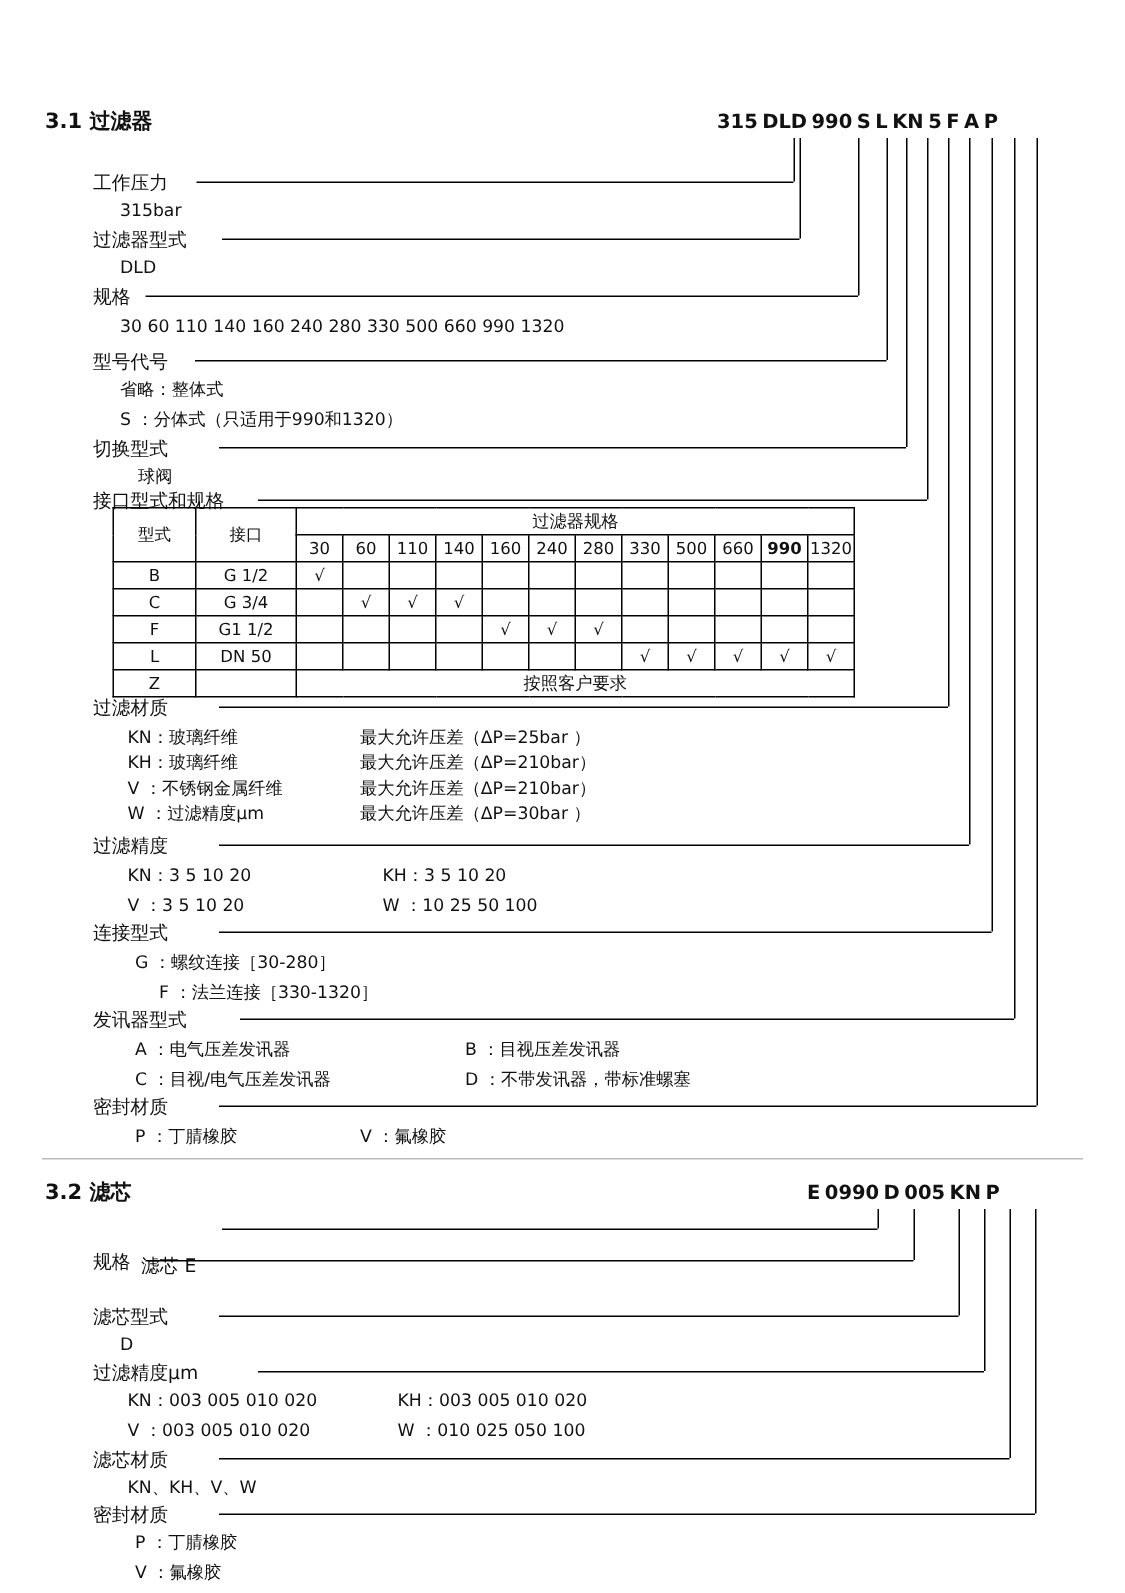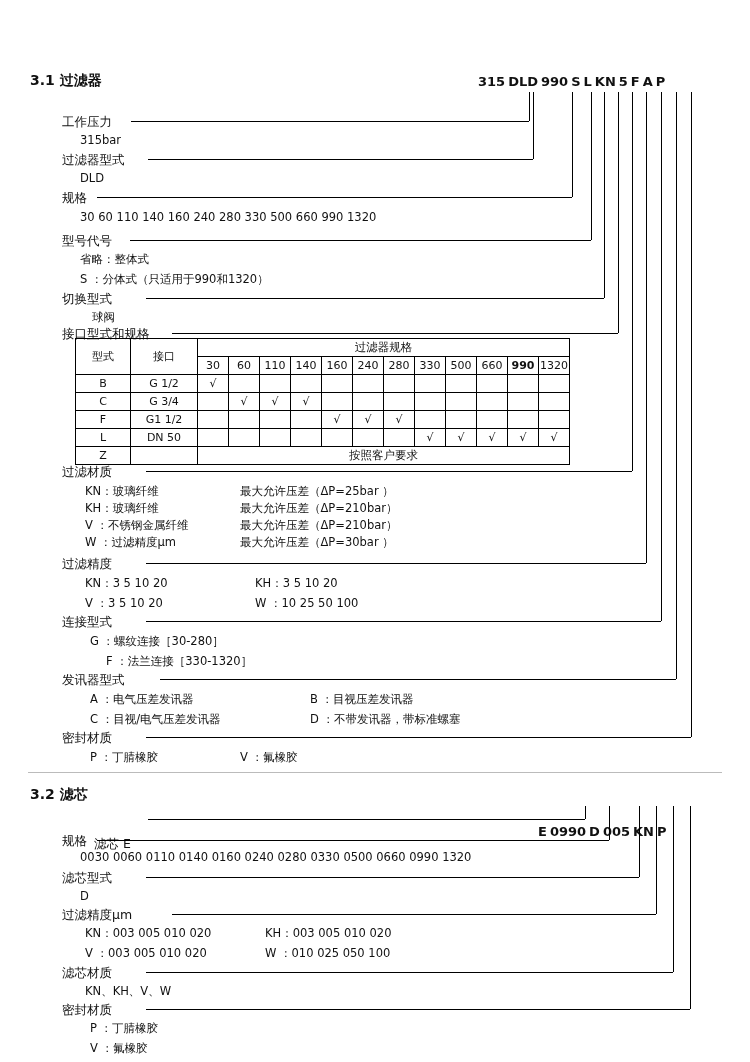--- a/index.html
+++ b/index.html
@@ -22,21 +22,21 @@
   .sec-31{left:30px;top:72px;}
   .sec-32{left:30px;top:786px;}
 
   
   .codeline{
     position:absolute;font-size:13px;font-weight:bold;
     white-space:nowrap;
   }
   .codeline span{display:inline-block;}
   .code-31{left:478px;top:74px;}
-  .code-32{left:538px;top:788px;margin-top:36px;}
+  .code-32{left:538px;top:788px;}
   .code-31 .c{margin-right:3px;}
   .code-32 .c{margin-right:3px;}
 
   .lbl{position:absolute;font-size:12.5px;white-space:nowrap;}
   .sub{position:absolute;font-size:11.5px;white-space:nowrap;}
 
   .hline{position:absolute;border-top:1px solid #000;height:0;}
   .vline{position:absolute;border-left:1px solid #000;width:0;}
 
   
@@ -235,21 +235,20 @@
     <span class="c">E</span><span class="c">0990</span><span class="c">D</span><span class="c">005</span><span class="c">KN</span><span class="c">P</span>
   </div>
 
   <div class="lbl" style="left:62px;top:836px;margin-left:32px;">滤芯  E</div>
   <div class="hline" style="left:148px;top:819px;width:437px;"></div>
   <div class="vline" style="left:585px;top:806px;height:13px;"></div>
 
   <div class="lbl" style="left:62px;top:833px;">规格</div>
   <div class="hline" style="left:97px;top:840px;width:512px;"></div>
   <div class="vline" style="left:609px;top:806px;height:34px;"></div>
-  <div class="sub" style="left:80px;top:850px;">0030  0060  0110  0140  0160  0240  0280  0330  0500  0660  0990  1320</div>
 
   <div class="lbl" style="left:62px;top:870px;">滤芯型式</div>
   <div class="hline" style="left:146px;top:877px;width:493px;"></div>
   <div class="vline" style="left:639px;top:806px;height:71px;"></div>
   <div class="sub" style="left:80px;top:889px;">D</div>
 
   <div class="lbl" style="left:62px;top:907px;">过滤精度μm</div>
   <div class="hline" style="left:172px;top:914px;width:484px;"></div>
   <div class="vline" style="left:656px;top:806px;height:108px;"></div>
   <div class="sub" style="left:85px;top:926px;">KN：003  005  010  020</div>

